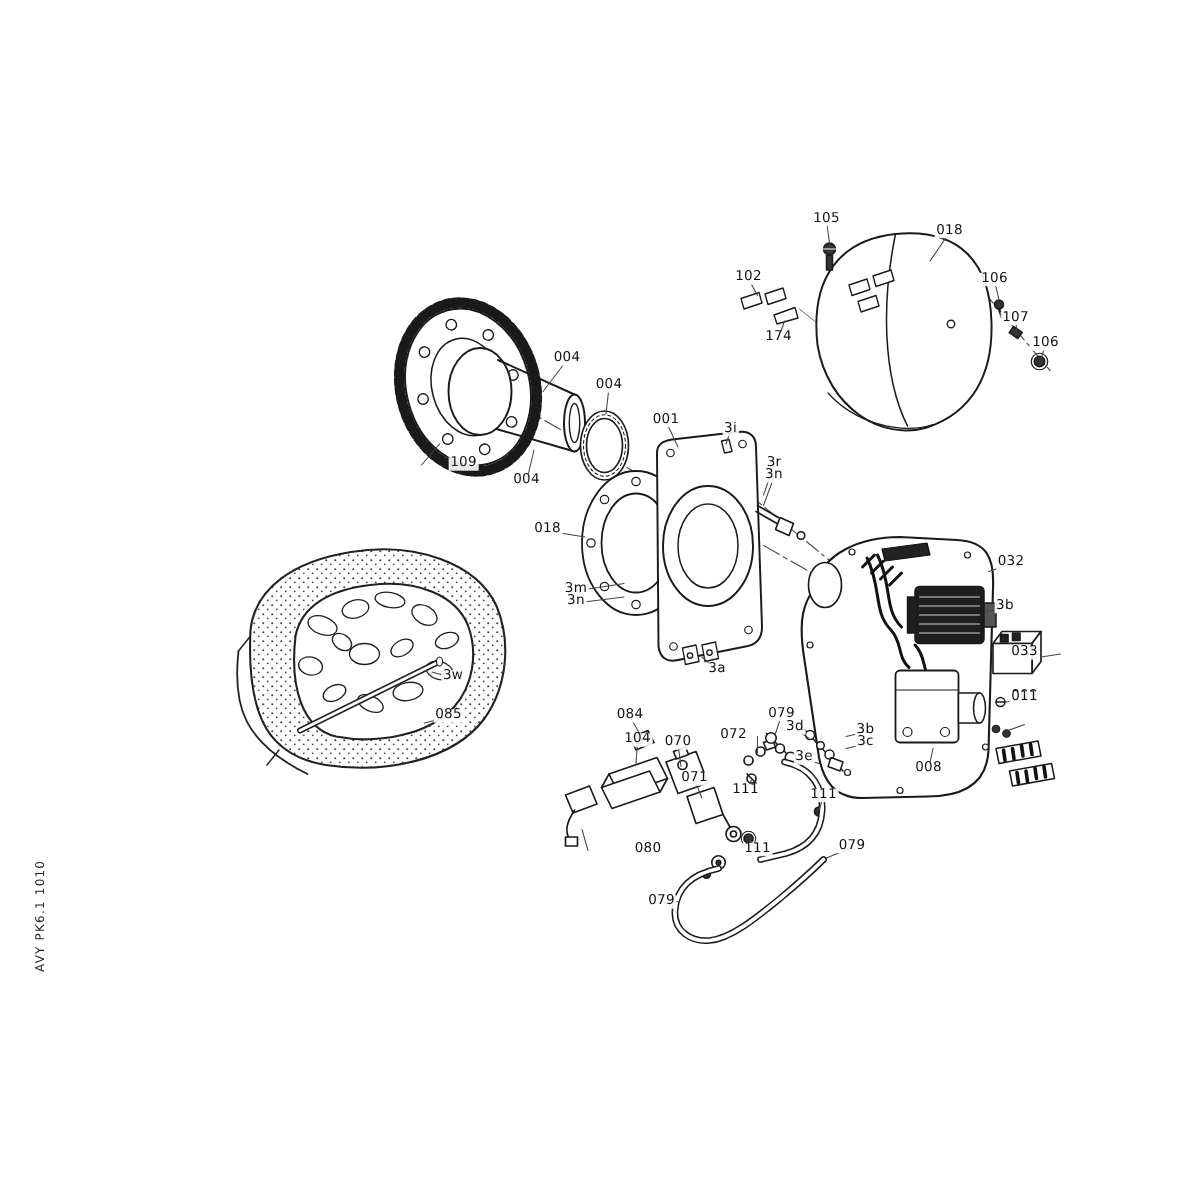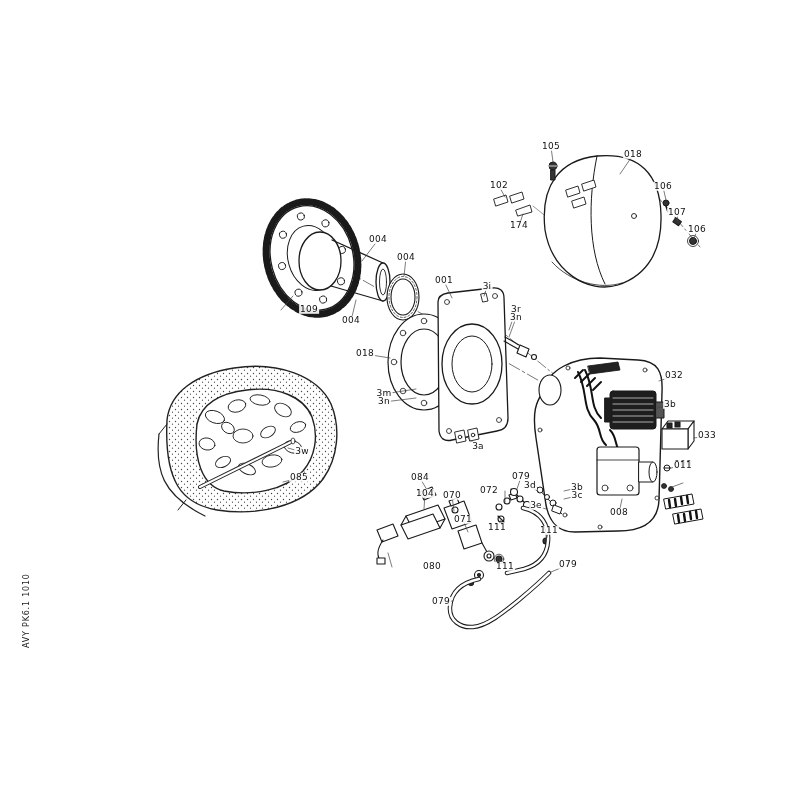--- a/index.html
+++ b/index.html
@@ -403,21 +403,21 @@
       <div class="part-label" style="left: 487px; top: 287px;">3i</div>
       <div class="part-label" style="left: 516px; top: 310px;">3r</div>
       <div class="part-label" style="left: 516px; top: 318px;">3n</div>
       <div class="part-label" style="left: 281px; top: 310px; margin-left: 28px;">109</div>
       <div class="part-label" style="left: 351px; top: 321px;">004</div>
       <div class="part-label" style="left: 365px; top: 354px;">018</div>
       <div class="part-label" style="left: 674px; top: 376px;">032</div>
       <div class="part-label" style="left: 384px; top: 394px;">3m</div>
       <div class="part-label" style="left: 384px; top: 402px;">3n</div>
       <div class="part-label" style="left: 670px; top: 405px;">3b</div>
-      <div class="part-label" style="left: 707px; top: 436px;">033</div>
+      <div class="part-label" style="left: 683px; top: 436px;">033</div>
       <div class="part-label" style="left: 478px; top: 447px;">3a</div>
       <div class="part-label" style="left: 302px; top: 452px;">3w</div>
       <div class="part-label" style="left: 683px; top: 465px;">009</div>
       <div class="part-label" style="left: 299px; top: 478px;">085</div>
       <div class="part-label" style="left: 683px; top: 466px;">011</div>
       <div class="part-label" style="left: 420px; top: 478px;">084</div>
       <div class="part-label" style="left: 521px; top: 477px;">079</div>
       <div class="part-label" style="left: 530px; top: 486px;">3d</div>
       <div class="part-label" style="left: 577px; top: 488px;">3b</div>
       <div class="part-label" style="left: 577px; top: 496px;">3c</div>

